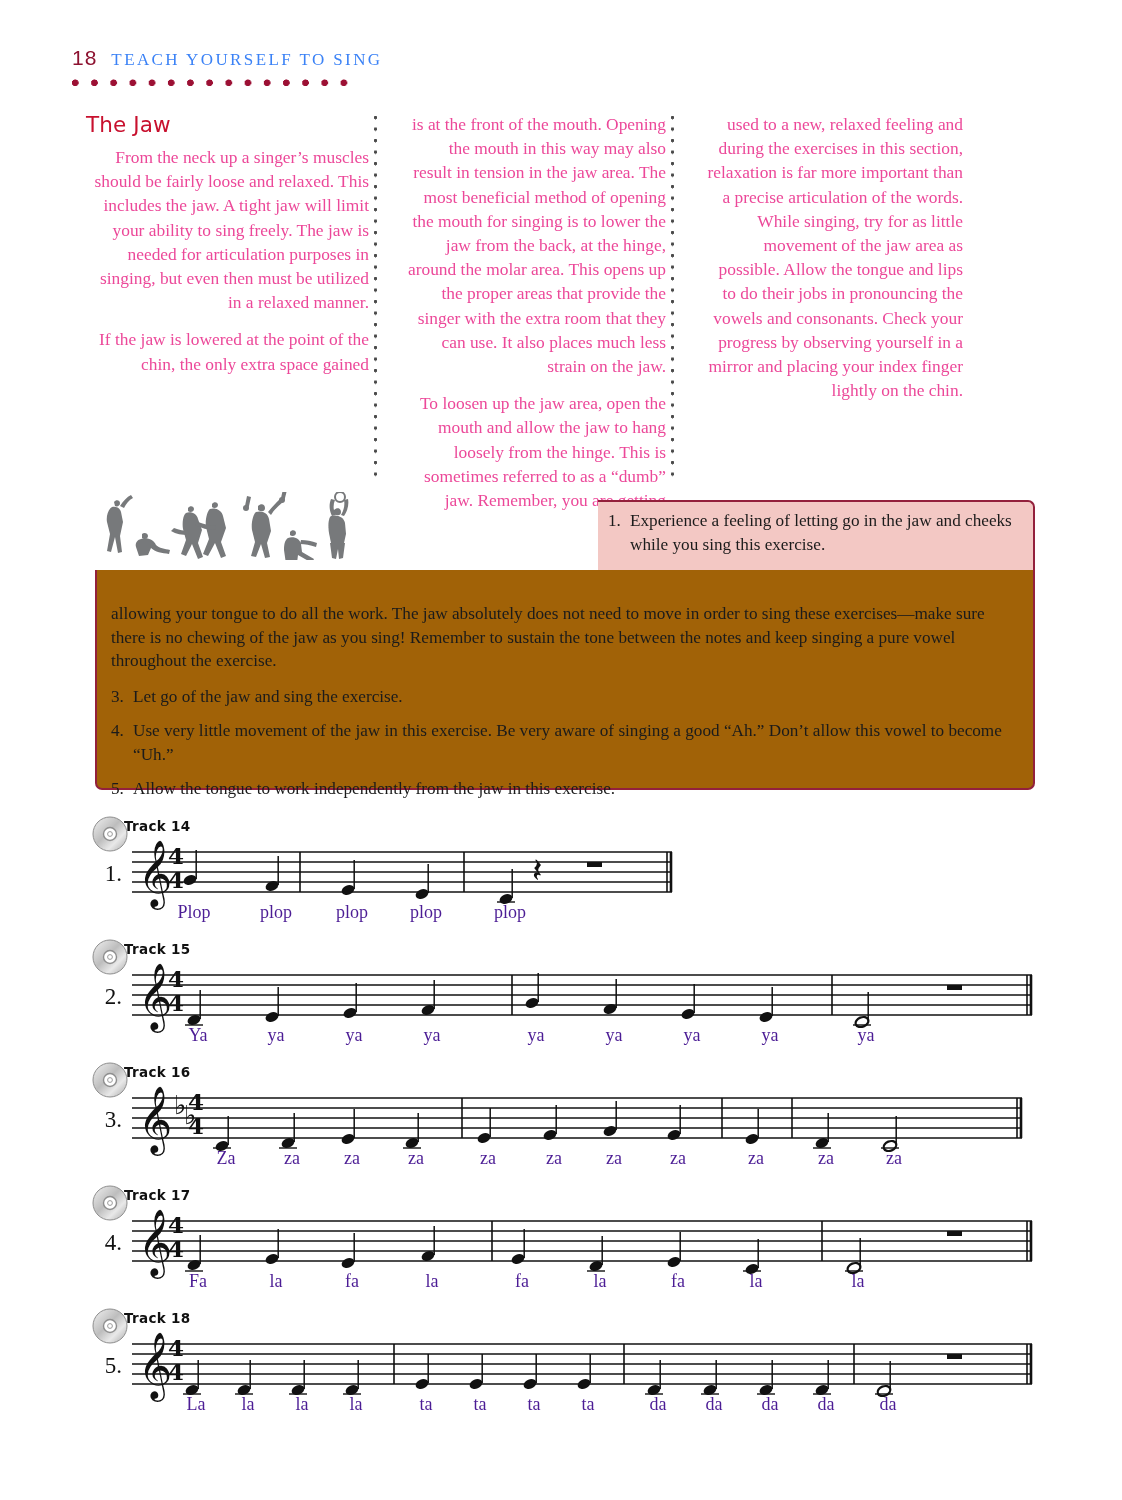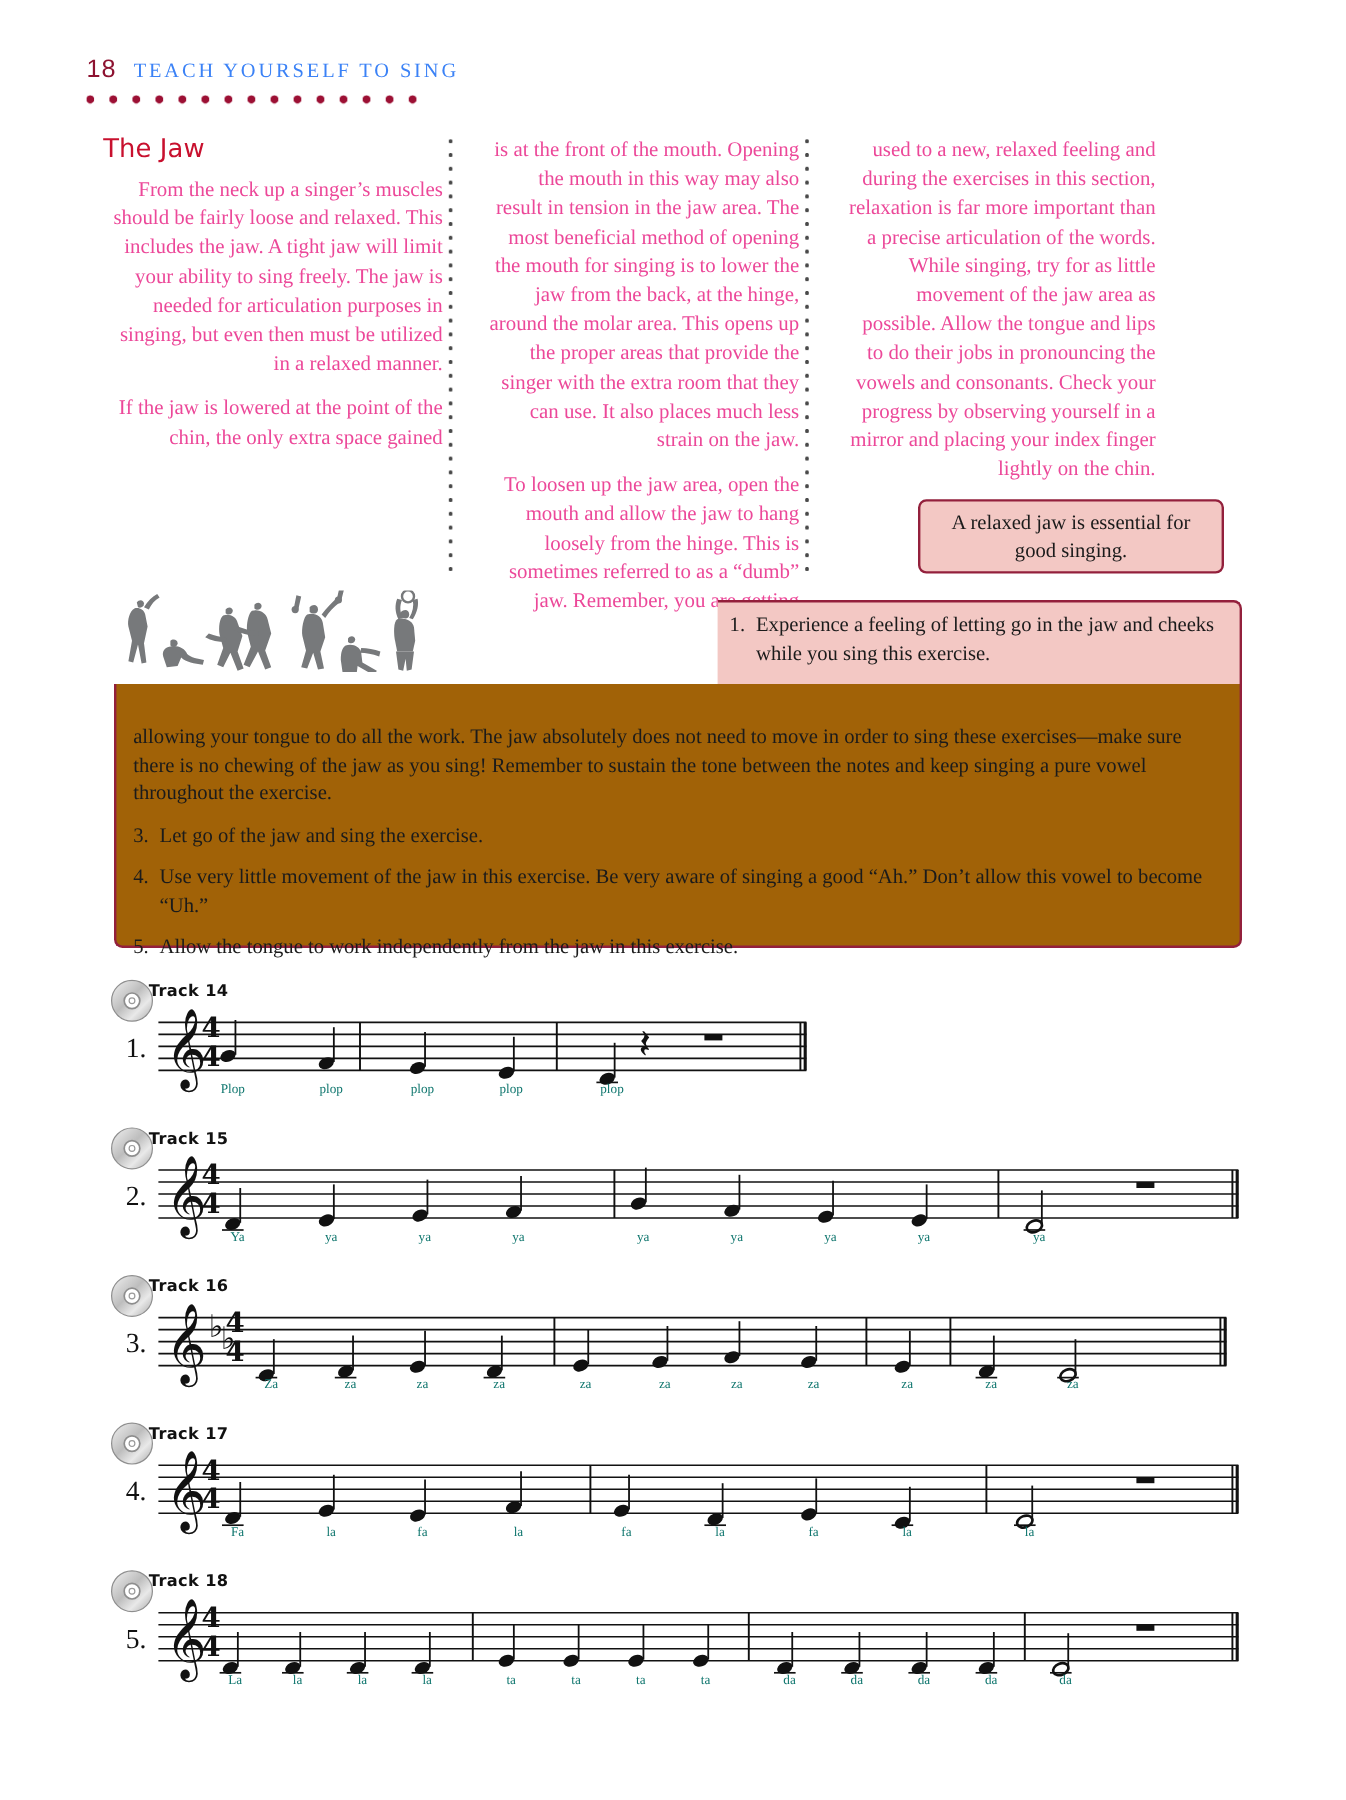--- a/index.html
+++ b/index.html
@@ -114,21 +114,21 @@
     font-size:13.5px; color:#111; letter-spacing:.3px;
   }
   .exnum {
     position:absolute; left:0px; top:53px; width:36px; text-align:right;
     font-family:"Liberation Serif", serif; font-size:23px; color:#111;
   }
   .staffbox { position:absolute; left:46px; top:36px; right:0; height:54px; }
   .lyrics { position:absolute; left:46px; top:94px; right:0; height:22px; }
   .lyr {
     position:absolute; transform:translateX(-50%);
-    font-family:"Liberation Serif", serif; font-size:11px; color:#0f766e;
+    font-family:"Liberation Serif", serif; font-size:18px; color:#4c1d95;
     white-space:nowrap;
   }
 </style>
 </head>
 <body>
 
 <div class="page">
 
   <div class="runhead">
     <div class="runhead-line">
@@ -152,23 +152,20 @@
       <p>To loosen up the jaw area, open the mouth and allow the jaw to hang loosely from the hinge. This is sometimes referred to as a “dumb” jaw. Remember, you are getting</p>
       <div class="coldiv"></div>
     </div>
 
     <div class="col">
       <p>used to a new, relaxed feeling and during the exercises in this section, relaxation is far more important than a precise articulation of the words. While singing, try for as little movement of the jaw area as possible. Allow the tongue and lips to do their jobs in pronouncing the vowels and consonants. Check your progress by observing yourself in a mirror and placing your index finger lightly on the chin.</p>
     </div>
 
   </div>
 
-  <div class="pullquote">
-    <span>A relaxed jaw is essential for good singing.</span>
-  </div>
 
   <div class="ex-wrap">
 
     <svg class="ex-figures" viewBox="0 0 258 68">
       <g fill="#77797b">
 
         <path d="M16 10c2-3 6-2 6 1s-3 4-5 3z"></path>
         <path d="M14 15c4-1 8 1 9 5l2 10-3 14 2 16-4 1-3-16-4 15-4-1 3-17-3-12c-1-5 1-13 5-15z"></path>
         <path d="M22 14c3-5 7-9 11-11l2 3c-4 2-7 6-9 10z"></path>
 

